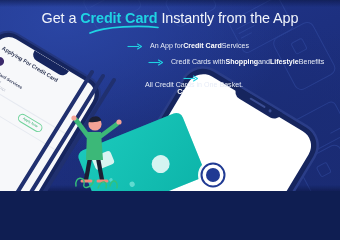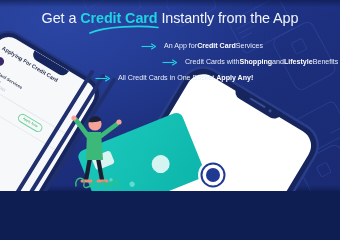--- a/index.html
+++ b/index.html
@@ -56,42 +56,42 @@
     top: 25px;
     left: 89px;
     width: 70px;
     height: 9px;
   }
 
   
   .bullets {
     position: absolute;
     top: 43px;
-    left: 14px;
+    left: 0;
     width: 276px;
   }
   .bullet {
     display: flex;
     align-items: center;
     font-size: 7.1px;
     color: #e7ecf7;
     line-height: 1;
     margin-bottom: 9px;
     white-space: nowrap;
   }
   .bullet .arrow {
     width: 16px;
     height: 7px;
     margin-right: 7px;
     flex: none;
   }
   .bullet b { font-weight: bold; color: #ffffff; }
   .b1 { padding-left: 127px; }
   .b2 { padding-left: 148px; }
-  .b3 { padding-left: 81px; }
+  .b3 { padding-left: 112px; flex-direction: column; }
 
   
   .phone-left {
     position: absolute;
     left: -54px;
     top: 44px;
     width: 120px;
     height: 186px;
     transform: rotate(31deg);
   }
@@ -381,17 +381,17 @@
         <b>Lifestyle</b>
         <span> Benefits</span>
     </div>
 
     <div class="bullet b3">
       <svg class="arrow" viewBox="0 0 16 7">
         <line x1="0.5" y1="3.5" x2="12" y2="3.5" stroke="#1fd3e3" stroke-width="1.1"></line>
         <path d="M10.5 1 L14.5 3.5 L10.5 6" fill="none" stroke="#1fd3e3" stroke-width="1.1" stroke-linecap="round" stroke-linejoin="round"></path>
       </svg>
       <span>All Credit Cards in One Basket. </span>
-        <b>Apply Any!</b>
+        <b>Card Any!</b>
     </div>
 
   </div>
 </div>
 
 </body></html>

